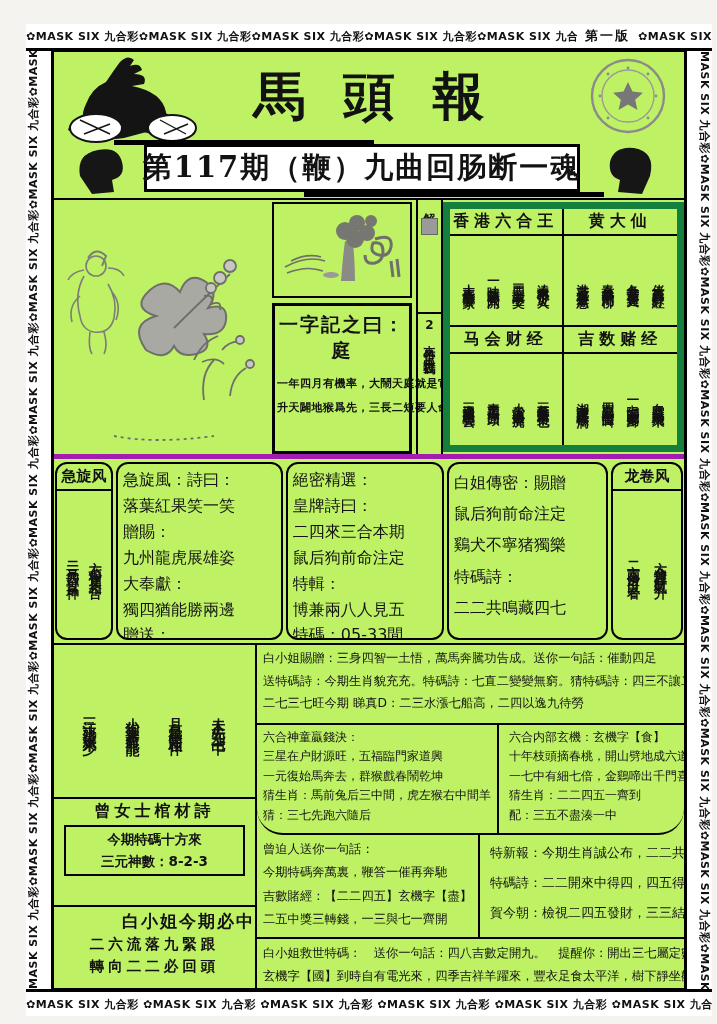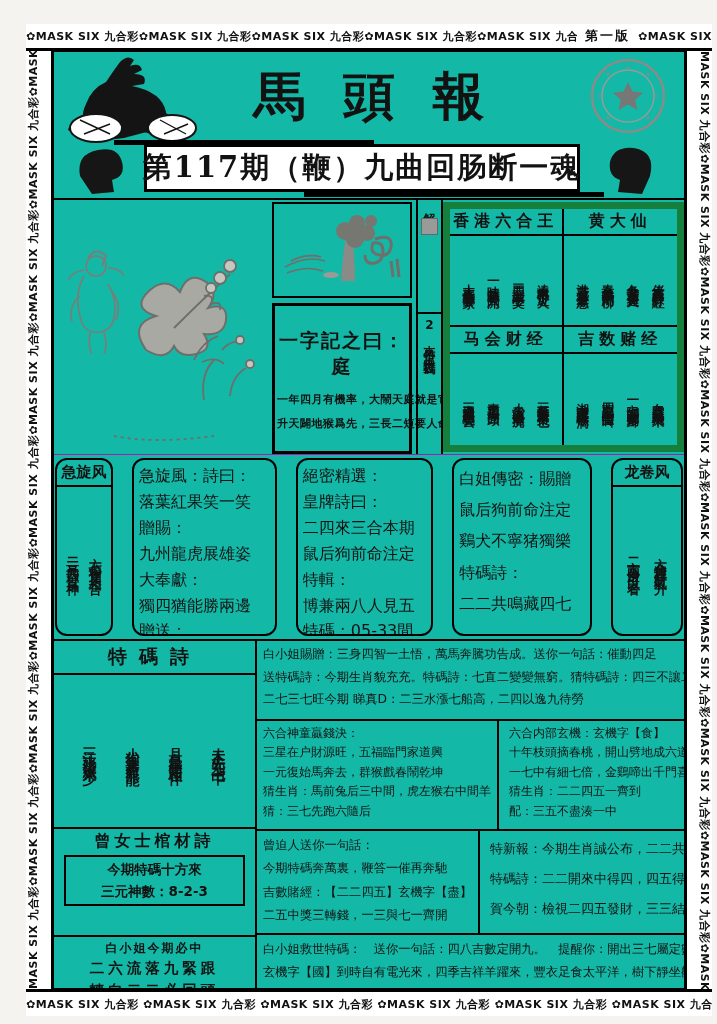--- a/index.html
+++ b/index.html
@@ -10,56 +10,56 @@
   .band{overflow:hidden;background:#fff;font-weight:bold;font-size:11px;letter-spacing:.5px;white-space:nowrap;color:#111;}
   .band-top{grid-row:1;grid-column:1/4;display:flex;align-items:center;border-bottom:3px solid #000;}
   .bt-run{flex:1;overflow:hidden;}
   .bt-ed{font-size:13px;margin:0 8px;letter-spacing:2px;}
   .band-bottom{grid-row:3;grid-column:1/4;display:flex;align-items:center;border-top:3px solid #000;}
   .band-left{grid-row:2;grid-column:1;border-right:2px solid #000;}
   .band-right{grid-row:2;grid-column:3;border-left:2px solid #000;}
   .vband{height:100%;width:100%;writing-mode:vertical-rl;text-orientation:sideways;overflow:hidden;}
   .vband.flip{transform:rotate(180deg);}
   
-  .content{grid-row:2;grid-column:2;background:#14b8a6;display:flex;flex-direction:column;overflow:hidden;border:1px solid #000;}
+  .content{grid-row:2;grid-column:2;background:#bef264;display:flex;flex-direction:column;overflow:hidden;border:1px solid #000;}
   
   .masthead{position:relative;height:146px;flex:none;}
   .mh-title{position:absolute;left:0;right:0;top:2px;text-align:center;font-family:"DejaVu Serif",serif;font-weight:bold;font-size:52px;letter-spacing:.72em;padding-left:.72em;line-height:1.6;}
   .horse{position:absolute;left:6px;top:2px;}
   .seal{position:absolute;right:16px;top:4px;}
   .subrow{position:absolute;left:0;right:0;bottom:4px;height:52px;}
   .issue-box{position:absolute;left:90px;right:104px;top:2px;bottom:2px;border:3px solid #000;background:#fff;
              display:flex;align-items:center;justify-content:center;font-family:"DejaVu Serif",serif;font-weight:bold;font-size:29px;letter-spacing:2px;white-space:nowrap;}
   .bar1{position:absolute;left:60px;width:260px;top:-2px;height:5px;background:#000;}
   .bar2{position:absolute;right:80px;width:300px;bottom:-3px;height:5px;background:#000;}
   .ink-l{position:absolute;left:18px;top:0;}
   .ink-r{position:absolute;right:26px;top:0;}
   
   .sec-b{flex:none;height:254px;display:flex;border-top:2px solid #000;}
   .illo{width:218px;flex:none;position:relative;}
   .bmid{width:140px;flex:none;display:flex;flex-direction:column;padding:2px 4px 0 0;}
   .treebox{height:92px;border:2px solid #000;margin-bottom:5px;display:flex;align-items:center;justify-content:center;}
-  .wordbox{flex:1;border:3px solid #000;padding:22px 2px 2px;text-align:center;}
+  .wordbox{flex:1;border:3px solid #000;padding:6px 2px 2px;text-align:center;}
   .wb-head{font-family:"DejaVu Serif",serif;font-weight:bold;font-size:19px;letter-spacing:2px;margin-bottom:12px;}
   .wb-line{font-weight:bold;font-size:11px;letter-spacing:.5px;white-space:nowrap;margin-top:9px;}
   .strip{width:23px;flex:none;border-left:2px solid #000;border-right:2px solid #000;display:flex;flex-direction:column;align-items:center;}
   .strip-top{height:108px;border-bottom:2px solid #000;width:100%;display:flex;flex-direction:column;align-items:center;padding-top:4px;}
   .strip-bot{flex:1;display:flex;align-items:flex-start;justify-content:center;padding-top:4px;}
   .vtext{writing-mode:vertical-rl;text-orientation:upright;font-weight:bold;font-size:12px;letter-spacing:3px;line-height:1;}
   .stamp{width:15px;height:15px;background:#9a9a98;margin-top:5px;border:1px solid #666;}
   .quad{flex:1;display:grid;grid-template-rows:1fr 1fr;grid-template-columns:1fr 1fr;border:7px solid #15803d;margin:2px 0;}
   .qbox{display:flex;flex-direction:column;overflow:hidden;}
   .qbox:nth-child(1){border-right:2px solid #000;border-bottom:2px solid #000;}
   .qbox:nth-child(2){border-bottom:2px solid #000;}
   .qbox:nth-child(3){border-right:2px solid #000;}
   .qhead{height:25px;flex:none;border-bottom:2px solid #000;display:flex;align-items:center;justify-content:center;font-family:"DejaVu Serif",serif;font-weight:bold;font-size:16px;letter-spacing:5px;}
   .vcols{flex:1;display:flex;flex-direction:row-reverse;justify-content:space-evenly;align-items:center;padding:3px 0;}
   .vcol{writing-mode:vertical-rl;text-orientation:upright;font-weight:bold;font-size:12.5px;letter-spacing:2px;line-height:1;}
   
-  .sec-c{flex:none;height:178px;display:flex;gap:19px;padding:3px 1px;border-top:1px solid #a21caf;}
+  .sec-c{flex:none;height:178px;display:flex;gap:3px;padding:3px 1px;border-top:5px solid #a21caf;}
   .rbox{border:2px solid #000;border-radius:12px;overflow:hidden;display:flex;flex-direction:column;}
   .rb-head{flex:none;border-bottom:2px solid #000;text-align:center;font-weight:bold;font-size:15px;padding:3px 0;font-family:"DejaVu Serif",serif;}
   .rb-vc{flex:1;}
   .rb-vc .vcol{font-size:13px;letter-spacing:4px;}
   .rb1{width:54px;flex:none;}
   .rb6{width:68px;flex:none;}
   .rb-lines{flex:1;padding:3px 5px;}
   .rb-lines .line{font-size:16px;font-weight:500;white-space:nowrap;line-height:1.62;}
   .rb4 .line{line-height:1.95;}
   .rb5 .line{line-height:1.72;}
@@ -68,27 +68,27 @@
   .lcol{width:201px;flex:none;border-right:2px solid #000;display:flex;flex-direction:column;}
   .l-head{flex:none;height:32px;border-bottom:2px solid #000;display:flex;align-items:center;justify-content:center;font-family:"DejaVu Serif",serif;font-weight:bold;font-size:19px;letter-spacing:12px;}
   .l-poem{flex:none;height:146px;border-bottom:2px solid #000;}
   .l-poem .vcol{font-size:14px;letter-spacing:4px;}
   .l-coffin{flex:none;height:104px;border-bottom:2px solid #000;text-align:center;padding-top:2px;}
   .cof-h1{font-family:"DejaVu Serif",serif;font-weight:bold;font-size:16px;letter-spacing:4px;}
   .cof-h2{font-family:"DejaVu Serif",serif;font-weight:bold;font-size:14.5px;letter-spacing:3px;margin-top:1px;}
   .cof-box{border:2px solid #000;margin:3px 10px 0;padding:2px 0;}
   .cof-box .line{font-weight:bold;font-size:13.5px;line-height:1.6;}
   .l-must{flex:1;text-align:center;padding-top:3px;}
-  .must-h{font-family:"DejaVu Serif",serif;font-weight:bold;font-size:12px;letter-spacing:2px;}
+  .must-h{font-family:"DejaVu Serif",serif;font-weight:bold;font-size:17px;letter-spacing:2px;text-align:right;}
   .must-lines .line{font-family:"DejaVu Serif",serif;font-weight:bold;font-size:14.5px;letter-spacing:4px;line-height:1.55;}
   .rcol{flex:1;display:flex;flex-direction:column;overflow:hidden;}
   .r1{flex:none;height:74px;border-bottom:2px solid #000;padding:2px 6px;}
   .r1 .line{font-size:12.3px;line-height:1.85;white-space:nowrap;}
   .r2,.r3{flex:none;display:flex;border-bottom:2px solid #000;}
-  .r2{height:108px;}
+  .r2{height:108px;border-radius:26px;}
   .r3{height:102px;}
   .r2a,.r3a{flex:1.08;border-right:2px solid #000;padding:3px 6px;}
   .r2b,.r3b{flex:1;padding:3px 10px;}
   .r2a .line,.r2b .line{font-size:12px;line-height:1.62;white-space:nowrap;}
   .r3a .line{font-size:12.3px;line-height:1.9;white-space:nowrap;}
   .r3b .line{font-size:13px;line-height:2.3;white-space:nowrap;}
   .r4{flex:1;padding:3px 6px;}
   .r4 .line{font-size:12.3px;line-height:1.9;white-space:nowrap;}
   svg{display:block;}
 </style>
@@ -290,21 +290,20 @@
         <div class="rb-head">龙卷风</div>
         <div class="vcols rb-vc">
             <div class="vcol">六合運程財氣升</div>
             <div class="vcol">二六兩邊可以看</div>
           </div>
       </div>
     </section>
 
     <section class="lower">
       <div class="lcol">
-        <div class="l-head">特碼詩</div>
         <div class="l-poem vcols">
             <div class="vcol">未卜先知三七中</div>
             <div class="vcol">月亮星星同相伴</div>
             <div class="vcol">小狗羡慕而無能</div>
             <div class="vcol">三江水淺魚來少</div>
           </div>
         <div class="l-coffin">
           <div class="cof-h1">曾女士棺材詩</div>
           <div class="cof-box">
               <div class="line">今期特碼十方來</div>

